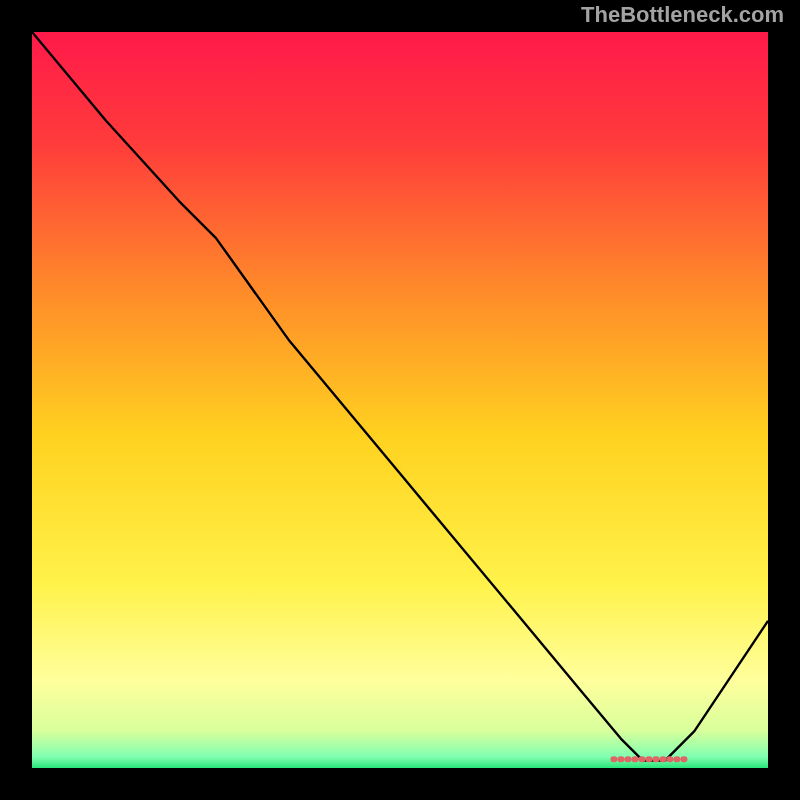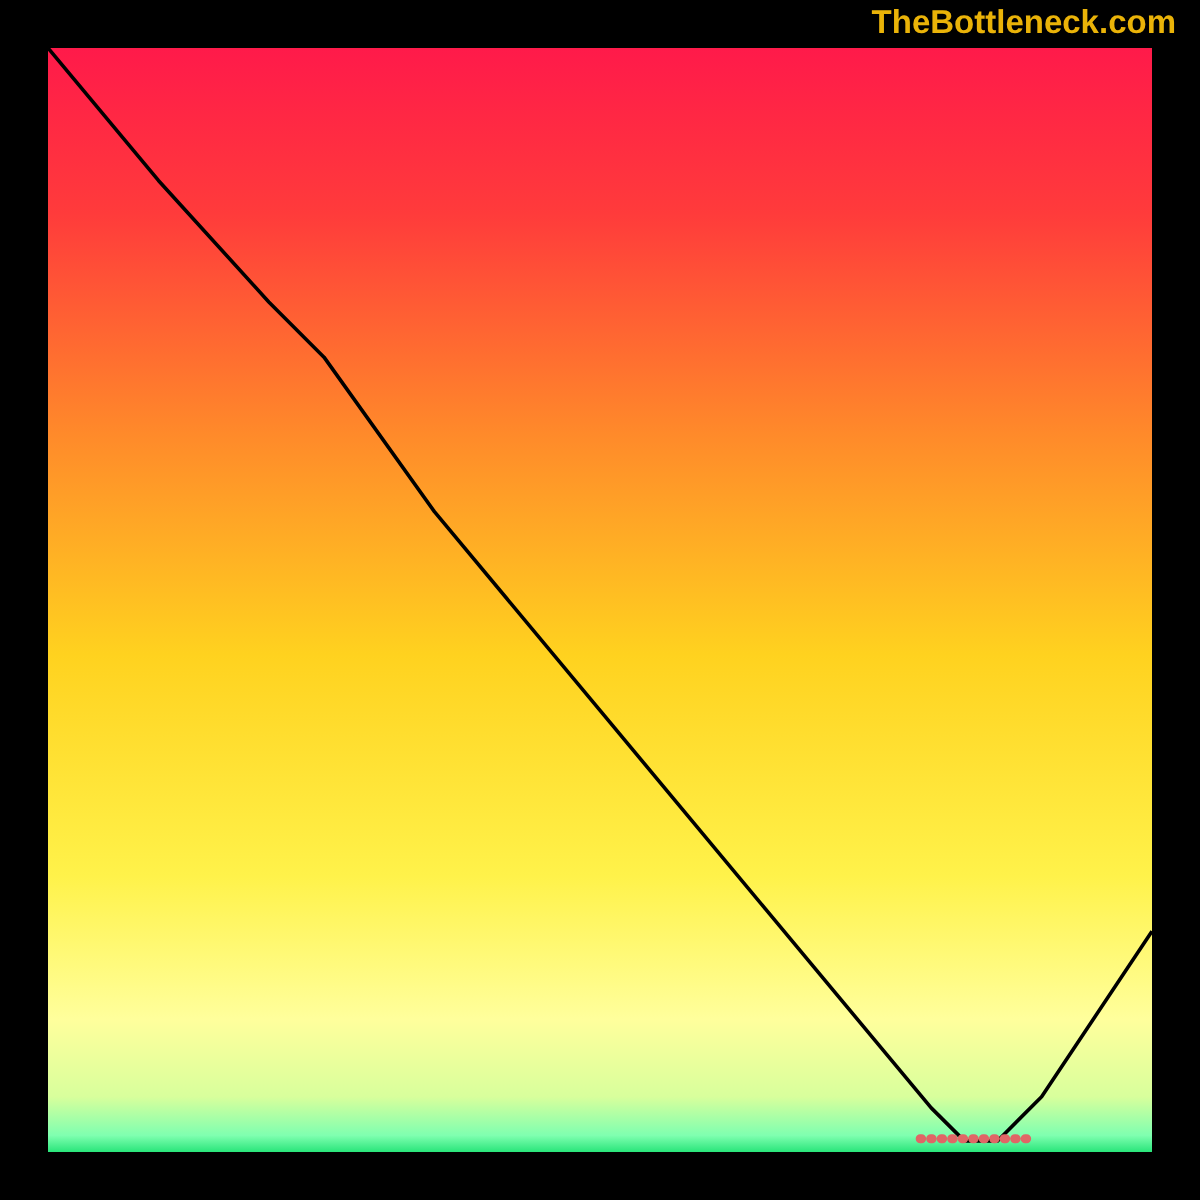--- a/index.html
+++ b/index.html
@@ -14,21 +14,21 @@
   .container {
     width: 800px;
     height: 800px;
     position: relative;
     background: #000;
   }
   .watermark {
     position: absolute;
     top: 2px;
     right: 16px;
-    color: #eab308;
+    color: #a3a3a3;
     font-size: 22px;
     font-weight: bold;
     letter-spacing: 0px;
   }
   .plot {
     position: absolute;
     left: 32px;
     top: 32px;
     width: 736px;
     height: 736px;

